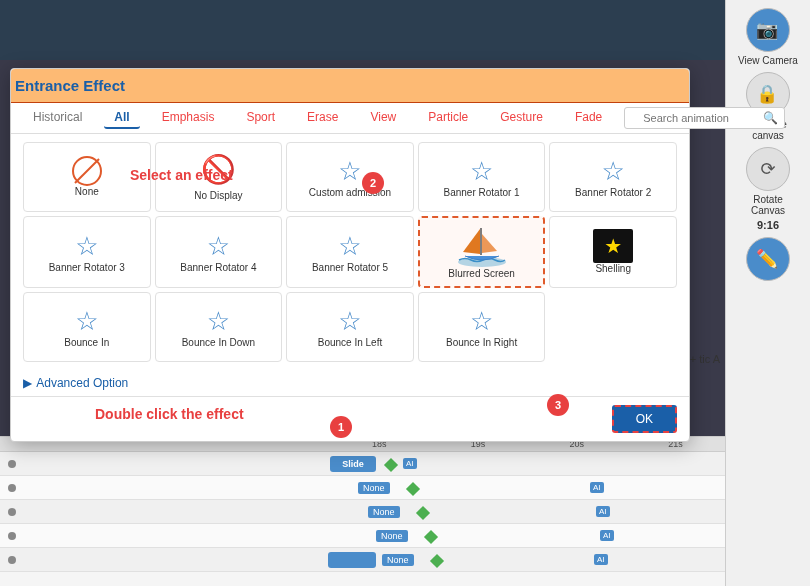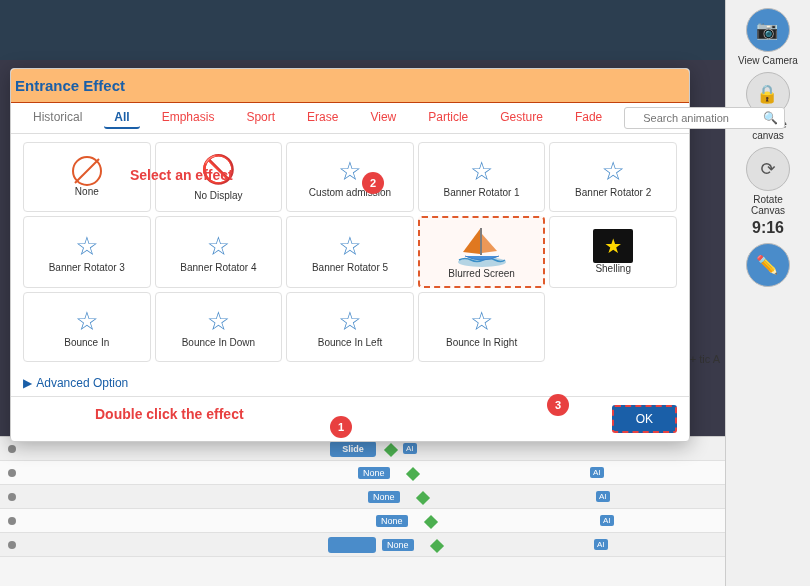--- a/index.html
+++ b/index.html
@@ -55,21 +55,21 @@
       align-items: center;
       justify-content: center;
       font-size: 18px;
       color: #555;
     }
     .right-panel-icon.blue-bg {
       background: #4a8cca;
       color: white;
     }
     .clock-display {
-      font-size: 16px;
+      font-size: 11px;
       font-weight: bold;
       color: #333;
     }
     .ratio-badge {
       background: #4a8cca;
       color: white;
       border-radius: 50%;
       width: 36px;
       height: 36px;
       display: flex;
@@ -419,20 +419,27 @@
     <div class="right-panel-icon">⟳</div>
     <span style="text-align:center;">Rotate Canvas</span>
     <span class="clock-display">9:16</span>
   </div>
   <div class="right-panel-btn">
     <div class="right-panel-icon blue-bg">✏️</div>
   </div>
 </div>
 
 <div class="timeline-area">
+  <div class="tl-numbers">
+    <div style="width:330px;"></div>
+    <div class="tl-num">18s</div>
+    <div class="tl-num">19s</div>
+    <div class="tl-num">20s</div>
+    <div class="tl-num">21s</div>
+  </div>
 
   <div class="timeline-rows">
 
     <div class="timeline-row">
       <div class="timeline-dot"></div>
       <div class="tl-block tl-blue" style="left:330px;width:46px;">Slide</div>
       <div style="position:absolute;left:386px;top:8px;">
         <div style="width:10px;height:10px;background:#4caf50;transform:rotate(45deg);"></div>
       </div>
       <div class="tl-ai-badge" style="left:403px;">AI</div>

